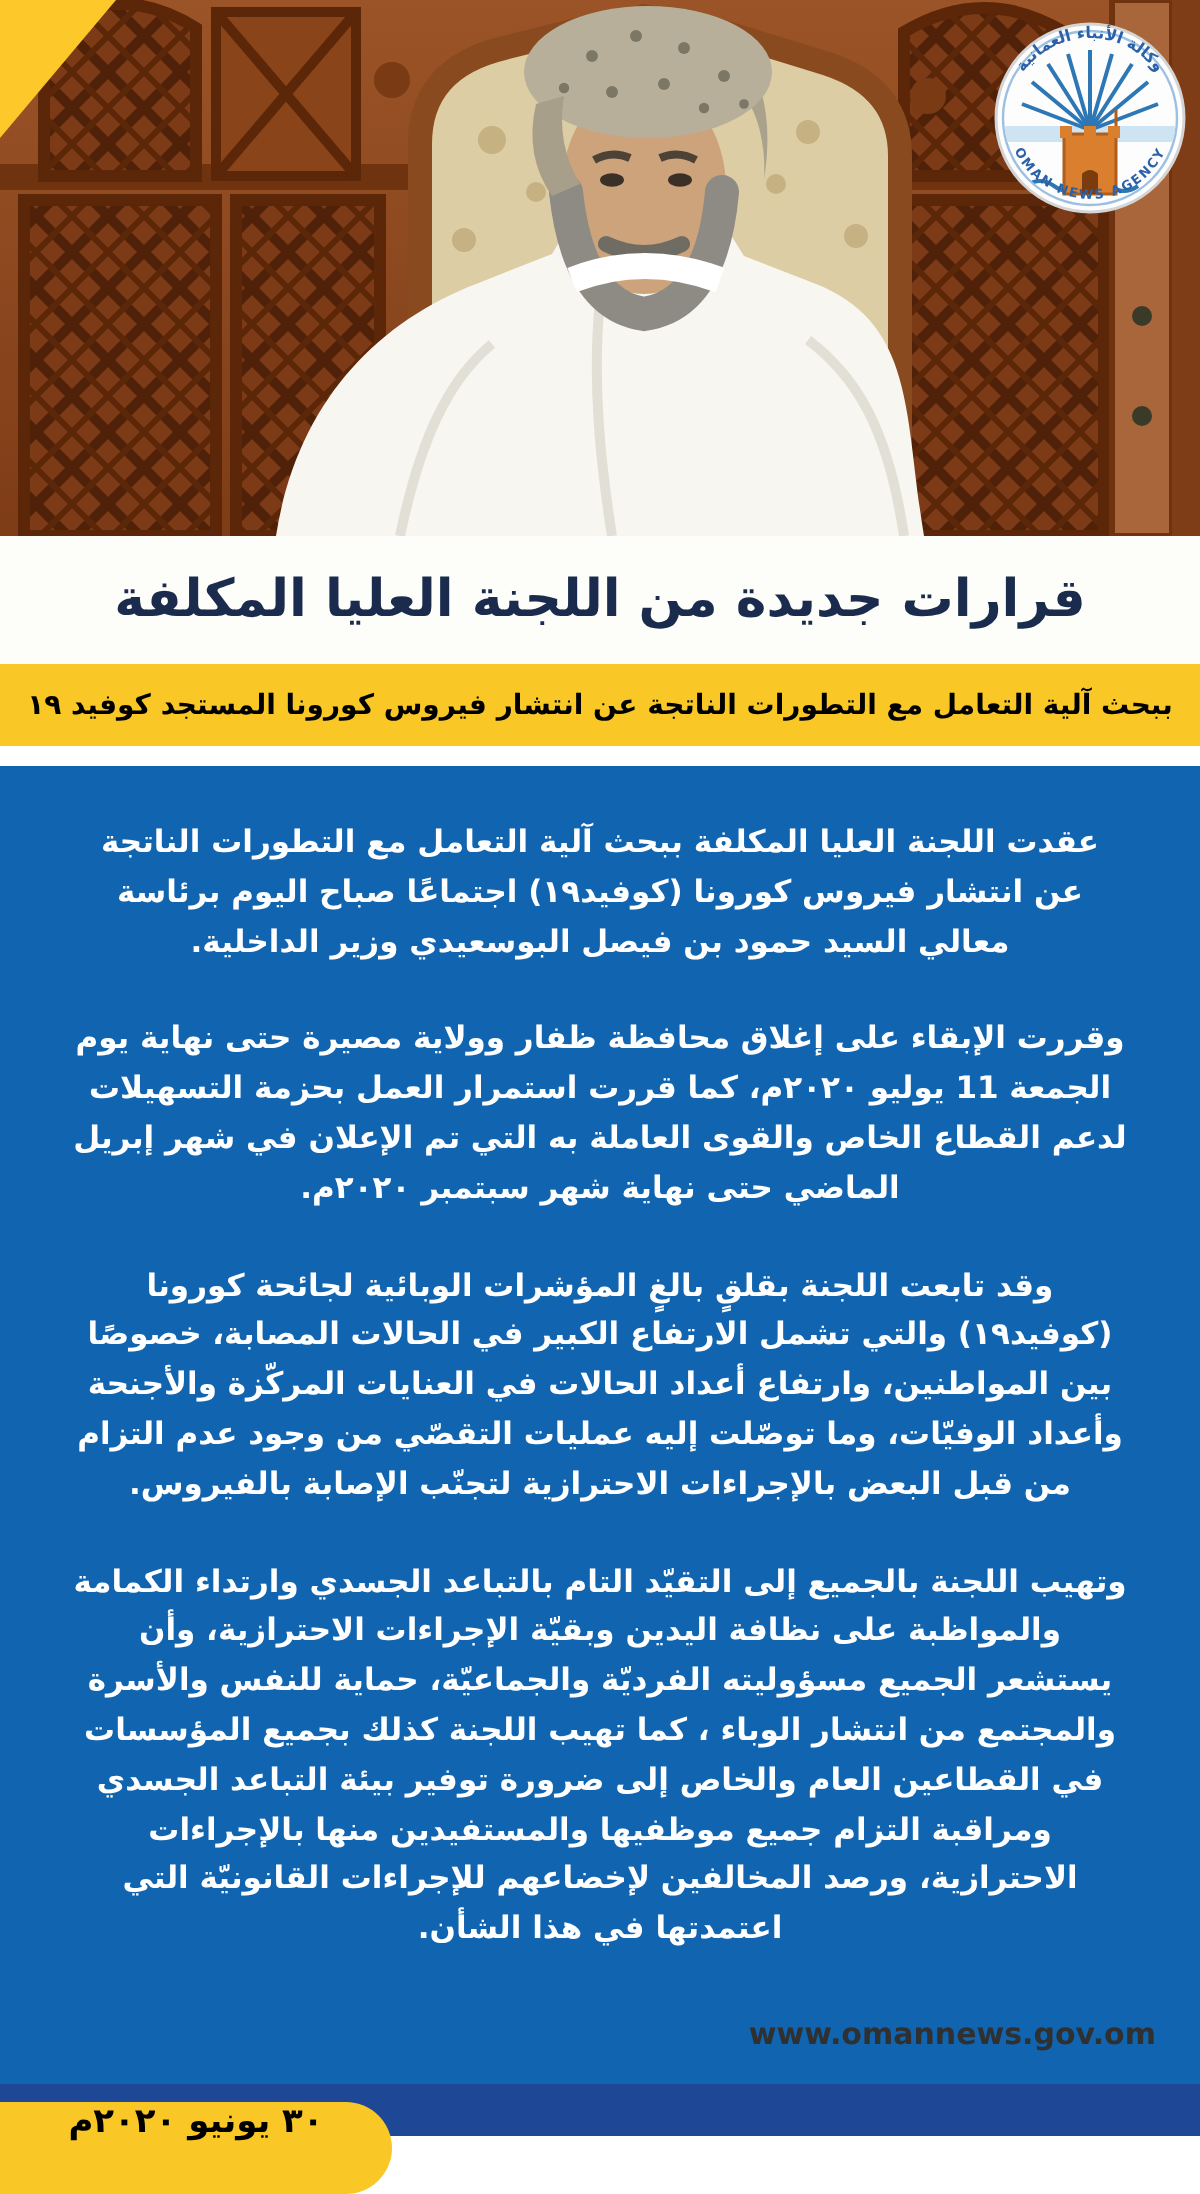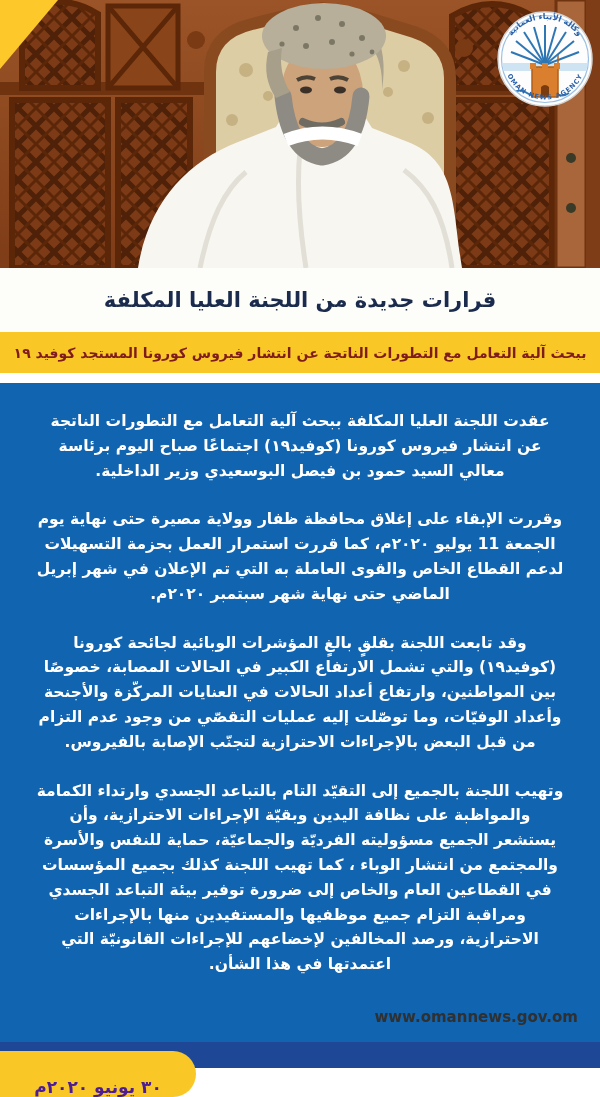--- a/index.html
+++ b/index.html
@@ -14,31 +14,31 @@
   
   .photo{height:268px;position:relative;flex:0 0 auto;background:#8a4420;}
   .photo svg{display:block;width:600px;height:268px;}
   
   .headline-band{
     height:64px;flex:0 0 auto;background:#fdfdfa;
     display:flex;align-items:center;justify-content:center;
   }
   .headline-band h1{
     margin:17px;direction:rtl;
-    font-size:21px;font-weight:bold;color:#1b2b4d;
+    font-size:26px;font-weight:bold;color:#1b2b4d;
     letter-spacing:0;white-space:nowrap;
   }
   
   .subtitle-band{
     height:41px;flex:0 0 auto;background:#f9c826;
     display:flex;align-items:center;justify-content:center;
   }
   .subtitle-band h2{
     margin:0;direction:rtl;
-    font-size:14px;font-weight:bold;color:#7f1d1d;white-space:nowrap;
+    font-size:14px;font-weight:bold;color:#000000;white-space:nowrap;
   }
   .gap-band{height:10px;flex:0 0 auto;background:#ffffff;}
   
   .body-panel{
     flex:1 1 auto;background:#1164af;
     padding:26px 36px 10px 36px;
     direction:rtl;text-align:center;
     overflow:hidden;box-sizing:border-box;
   }
   .body-panel p{
@@ -46,23 +46,23 @@
     color:#ffffff;font-size:15.5px;font-weight:bold;line-height:1.6;
   }
   
   .navy-strip{height:26px;flex:0 0 auto;background:#1e4896;}
   .footer{height:29px;flex:0 0 auto;background:#ffffff;position:relative;}
   .badge{
     position:absolute;left:0;top:1051px;
     width:196px;height:46px;
     background:#f9c826;
     border-radius:0 24px 24px 0;
-    display:flex;align-items:flex-end;justify-content:center;
+    display:flex;align-items:flex-start;justify-content:center;
     direction:rtl;
-    color:#4c1d95;font-size:17px;font-weight:bold;
+    color:#000000;font-size:17px;font-weight:bold;
     z-index:5;
   }
   .website{
     position:absolute;right:22px;top:1008px;
     color:#303030;font-size:15px;font-weight:bold;
     font-family:"DejaVu Sans", sans-serif;
     z-index:5;
   }
 </style>
 </head>

